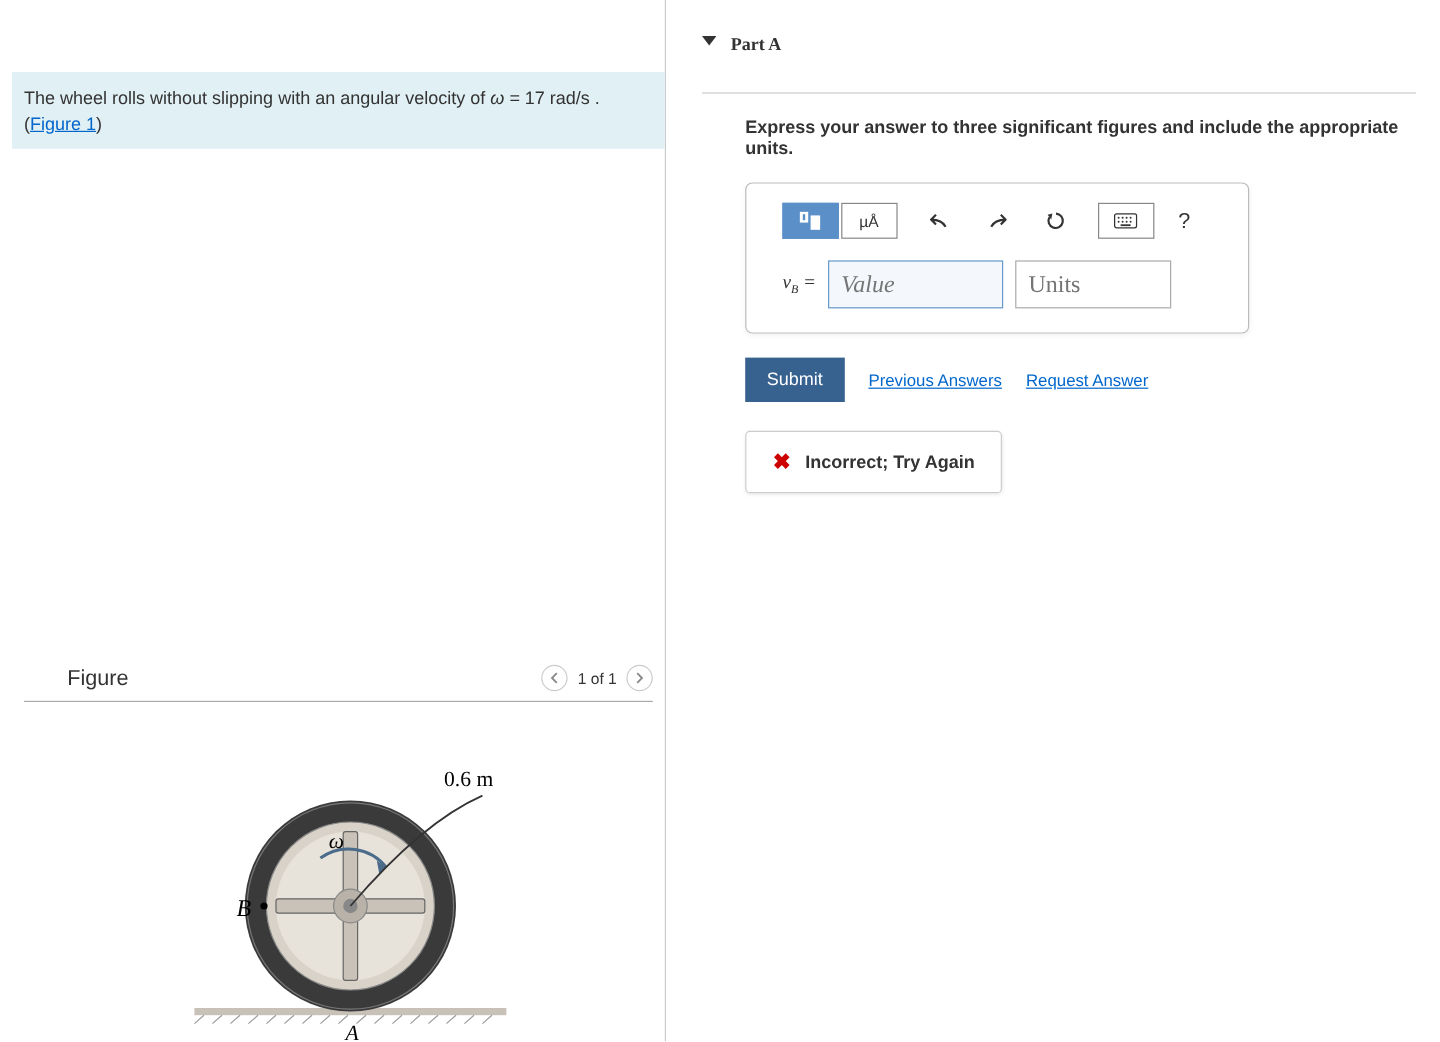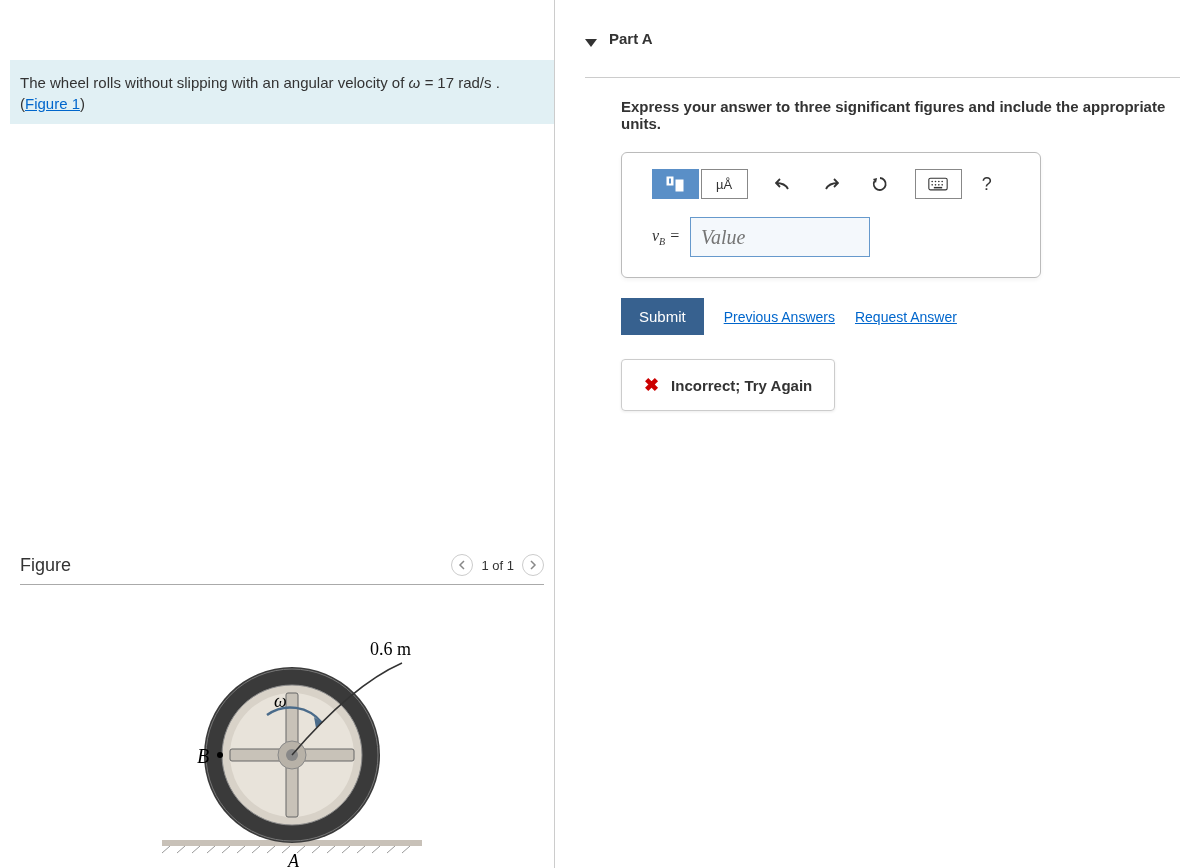--- a/index.html
+++ b/index.html
@@ -32,42 +32,43 @@
     .problem-box .ital { font-style: italic; }
     .link { color: #0066cc; text-decoration: underline; cursor: pointer; }
     .figure-section { margin-top: 430px; padding: 0 10px; }
     .figure-header {
       display: flex;
       align-items: center;
       justify-content: space-between;
       border-bottom: 1px solid #aaa;
       padding-bottom: 8px;
     }
-    .figure-title { font-size: 18px; font-weight: normal; }
+    .figure-title { font-size: 18px; font-weight: normal; margin-left: 36px; }
     .pager { display: flex; align-items: center; gap: 8px; font-size: 13px; }
     .pager-btn {
       width: 22px; height: 22px;
       border: 1px solid #ccc;
       border-radius: 50%;
       display: flex; align-items: center; justify-content: center;
       background: #fff;
       cursor: pointer;
       color: #555;
       font-size: 12px;
     }
     .figure-image { margin-top: 40px; display: flex; justify-content: center; }
 
     .part-header {
       display: flex;
-      align-items: flex-end;
+      align-items: flex-start;
       gap: 12px;
       font-weight: bold;
       font-size: 15px;
       padding-bottom: 12px;
       margin-bottom: 18px;
+      font-family: Liberation Serif, serif;
     }
     .part-header::after {
       content: "";
       display: block;
     }
     .part-header-line {
       border-bottom: 1px solid #ccc;
       margin: 0 0 20px 0;
     }
     .caret-down {
@@ -117,21 +118,21 @@
     .tool-keyboard svg { width: 20px; height: 14px; }
 
     .input-row {
       display: flex;
       align-items: center;
       gap: 10px;
     }
     .var-label { font-style: italic; font-family: 'Times New Roman', serif; font-size: 16px; }
     .var-label sub { font-size: 10px; font-style: italic; }
     .value-input {
-      width: 180px; height: 40px;
+      width: 146px; height: 40px;
       font-size: 20px;
       font-family: 'Times New Roman', serif;
       font-style: italic;
       color: #0f172a;
       padding: 4px 10px;
       border: 1px solid #6699cc;
       background: #f4f8fc;
     }
     .units-input {
       width: 130px; height: 40px;
@@ -311,20 +312,21 @@
               </svg>
           </button>
           <button class="tool-btn noborder" style="font-size:18px;">?</button>
         </div>
 
         <div class="input-row">
           <span class="var-label">
             <span>v</span><sub>B</sub><span> =</span>
           </span>
           <input class="value-input" placeholder="Value" style="">
+          <input class="units-input" placeholder="Units" style="">
         </div>
       </div>
 
       <div class="submit-row">
         <button class="submit-btn">Submit</button>
         <a class="link">Previous Answers</a>
         <a class="link">Request Answer</a>
       </div>
 
       <div class="feedback-box">

